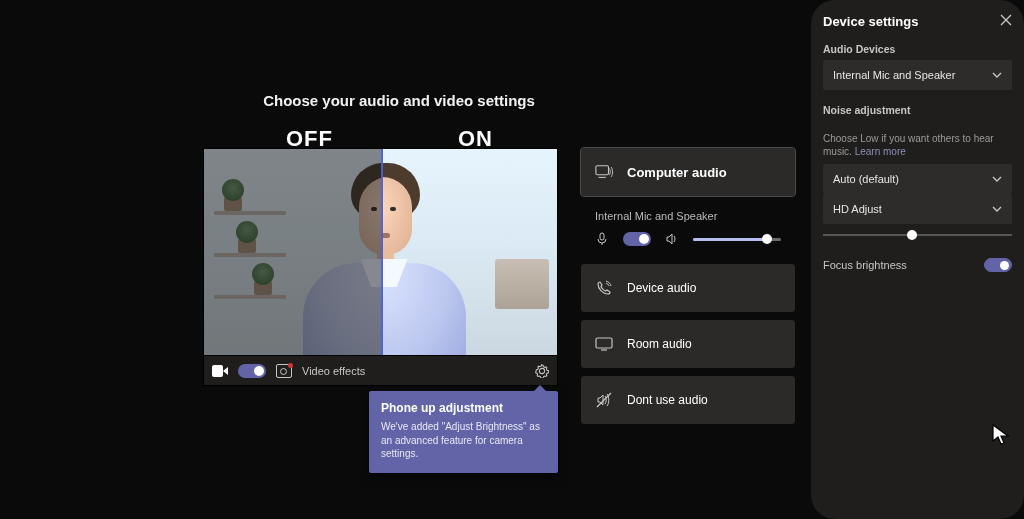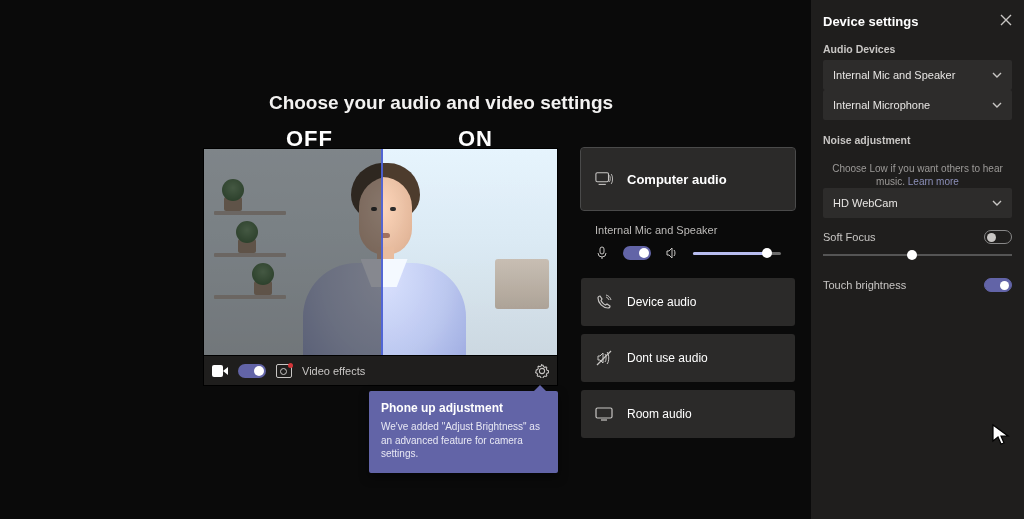--- a/index.html
+++ b/index.html
@@ -1,19 +1,19 @@
 <!DOCTYPE html>
 <html><head>
 <meta charset="utf-8">
 <style>
   * { box-sizing: border-box; margin: 0; padding: 0; font-family: "Segoe UI", Arial, sans-serif; }
   body { background: #0a0a0a; width: 1024px; height: 519px; overflow: hidden; position: relative; color: #fff; }
 
   .stage { position: absolute; left: 0; top: 0; width: 798px; height: 519px; }
-  .title { position: absolute; left: 0; top: 92px; width: 798px; text-align: center; font-size: 19px; font-weight: 600; color: #f3f2f1; margin-left: 42px; }
+  .title { position: absolute; left: 0; top: 92px; width: 798px; text-align: center; font-size: 15px; font-weight: 600; color: #f3f2f1; }
   .off-label { position: absolute; left: 286px; top: 126px; font-size: 22px; font-weight: 800; letter-spacing: 1px; color: #fff; }
   .on-label  { position: absolute; left: 458px; top: 126px; font-size: 22px; font-weight: 800; letter-spacing: 1px; color: #fff; }
 
   .preview { position: absolute; left: 203px; top: 148px; width: 355px; height: 208px; background:#222; border:1px solid #000; overflow:hidden; }
   .preview .scene { position:absolute; inset:0; }
   .scene.off { filter: brightness(0.58) contrast(0.95) saturate(0.85); }
   .scene.on  { filter: brightness(1.05) contrast(1.02); }
   .sky { position:absolute; inset:0; background: linear-gradient(180deg,#d9e6ef 0%, #cfdde6 45%, #c1ccd4 100%); }
   .window-frame { position:absolute; left:50%; top:0; width:2px; height:100%; background:#8a939a; opacity:.5;}
   .shelf { position:absolute; background:#b7aea5; height:4px; border-radius:1px; }
@@ -53,37 +53,37 @@
   .spacer{flex:1;}
   .gear{width:14px;height:14px;}
 
   .callout{position:absolute; left:369px; top:391px; width:189px; background:#6264a7; padding:10px 12px 12px; border-radius:2px; box-shadow:0 4px 10px rgba(0,0,0,.5);}
   .callout::before{content:"";position:absolute;right:12px;top:-6px;width:0;height:0;border-left:6px solid transparent;border-right:6px solid transparent;border-bottom:6px solid #6264a7;}
   .callout h4{font-size:12px;font-weight:700;margin-bottom:5px;}
   .callout p{font-size:10px;line-height:1.35;color:#e8e8f4;}
 
   .options{position:absolute; left:581px; top:148px; width:214px;}
   .opt{height:48px;background:#2b2a29;border-radius:3px;display:flex;align-items:center;padding:0 14px;gap:14px;margin-bottom:8px;font-size:12px;cursor:pointer;}
-  .opt.primary{height:62px;font-weight:600;font-size:13px;background:#2b2a29;}
+  .opt.primary{height:48px;font-weight:600;font-size:13px;background:#2b2a29;}
   .opt.sel{outline:1px solid #4a4a4a;}
   .opt .ico{width:18px;height:16px;display:flex;align-items:center;justify-content:center;}
   .subdev{height:60px;padding:0 14px;color:#bdbbb9;font-size:11px;position:relative;}
   .subdev .name{padding-top:6px;padding-bottom:10px;}
   .subdev-row{display:flex;align-items:center;gap:14px;}
   .mic{width:14px;height:14px;} .spk{width:14px;height:14px;}
   .volrail{flex:1;height:3px;background:#6b6b6b;border-radius:2px;position:relative;}
   .volrail .fill{position:absolute;left:0;top:0;height:100%;width:84%;background:#b8bdf0;border-radius:2px;}
   .volrail .thumb{position:absolute;left:84%;top:50%;transform:translate(-50%,-50%);width:10px;height:10px;background:#fff;border-radius:50%;}
 
   
-  .panel{position:absolute;right:0;top:0;width:213px;height:519px;background:#1f1e1d;padding:14px 12px 12px;}
+  .panel{position:absolute;right:0;top:0;width:213px;height:519px;background:#1f1e1d;padding:14px 12px 12px;border-radius:24px;}
   .panel h3{font-size:13px;font-weight:700;margin-bottom:8px;}
   .close-x{position:absolute;right:10px;top:12px;width:16px;height:16px;cursor:pointer;}
   .grp-label{font-size:10.5px;color:#c8c6c4;margin-top:14px;margin-bottom:5px;font-weight:600;}
-  .sub-label{font-size:10px;color:#9c9a98;margin-top:16px;line-height:1.3;text-align:center;}
+  .sub-label{font-size:10px;color:#9c9a98;margin-top:16px;line-height:1.3;}
   .sub-label a{color:#8b8fb8;text-decoration:none;}
   .dd{height:30px;background:#2d2c2b;border-radius:2px;display:flex;align-items:center;padding:0 10px;font-size:11px;color:#e7e5e3;justify-content:space-between;cursor:pointer;}
   .chev{width:10px;height:10px;}
   .row-tog{display:flex;align-items:center;justify-content:space-between;margin-top:12px;}
   .row-tog span{font-size:11px;color:#c8c6c4;}
   .ptoggle{width:28px;height:14px;border-radius:8px;border:1px solid #888;position:relative;cursor:pointer;}
   .ptoggle .knob{position:absolute;left:2px;top:1.5px;width:9px;height:9px;background:#c8c6c4;border-radius:50%;}
   .ptoggle.on{background:#6264a7;border-color:#6264a7;}
   .ptoggle.on .knob{left:auto;right:2px;background:#fff;}
   .sfslider{margin-top:10px;height:2px;background:#555;position:relative;}
@@ -202,88 +202,82 @@
       <span class="ico">
         <svg viewBox="0 0 16 16" width="16" height="16">
             <path d="M4 2c-1 0-2 1-2 2 0 5 5 10 10 10 1 0 2-1 2-2l-3-2-1.5 1C8 10.5 5.5 8 5 6.5L6 5 4 2z" fill="none" stroke="#c8c6c4" stroke-width="1.2"></path>
             <path d="M10 3c1.2.3 2.7 1.8 3 3M10 1c2.3.4 4.6 2.7 5 5" stroke="#c8c6c4" stroke-width="1" fill="none"></path>
           </svg>
       </span>
       <span>Device audio</span>
     </div>
     <div class="opt">
       <span class="ico">
+        <svg viewBox="0 0 18 14" width="18" height="14">
+            <rect x="1" y="1" width="16" height="10" rx="1.5" fill="none" stroke="#c8c6c4" stroke-width="1.2"></rect>
+            <path d="M6 13h6" stroke="#c8c6c4" stroke-width="1.2"></path>
+          </svg>
+      </span>
+      <span>Room audio</span>
+    </div>
+    <div class="opt">
+      <span class="ico">
         <svg viewBox="0 0 16 16" width="16" height="16">
             <path d="M2 6h2l3-3v10l-3-3H2z" fill="none" stroke="#c8c6c4"></path>
             <path d="M9 4c1.5 1.5 1.5 6.5 0 8M11 2c2.3 2.2 2.3 9.8 0 12" stroke="#c8c6c4" fill="none"></path>
             <line x1="1" y1="15" x2="15" y2="1" stroke="#c8c6c4" stroke-width="1.3"></line>
           </svg>
       </span>
       <span>Dont use audio</span>
-    </div>
-    <div class="opt">
-      <span class="ico">
-        <svg viewBox="0 0 18 14" width="18" height="14">
-            <rect x="1" y="1" width="16" height="10" rx="1.5" fill="none" stroke="#c8c6c4" stroke-width="1.2"></rect>
-            <path d="M6 13h6" stroke="#c8c6c4" stroke-width="1.2"></path>
-          </svg>
-      </span>
-      <span>Room audio</span>
     </div>
 
   </div>
 </div>
 
 <div class="panel">
   <h3>Device settings</h3>
   <svg class="close-x" viewBox="0 0 16 16">
       <path d="M3 3l10 10M13 3L3 13" stroke="#c8c6c4" stroke-width="1.4"></path>
     </svg>
 
   <div class="grp-label">Audio Devices</div>
   <div class="dd">
     <span>Internal Mic and Speaker</span>
     <svg class="chev" viewBox="0 0 10 10">
         <path d="M1 3l4 4 4-4" fill="none" stroke="#c8c6c4" stroke-width="1.4"></path>
       </svg>
   </div>
 
 
-  <div class="dd">
-    <span>Internal Microphone</span>
-    <svg class="chev" viewBox="0 0 10 10">
-        <path d="M1 3l4 4 4-4" fill="none" stroke="#c8c6c4" stroke-width="1.4"></path>
-      </svg>
-  </div>
 
   <div class="grp-label">Noise adjustment</div>
   <div class="sub-label">
     <span>Choose Low if you want others to hear music.</span>
     <a href="#">Learn more</a>
   </div>
-
-  <div class="dd">
-    <span>HD WebCam</span>
+  <div class="dd" style="margin-top:6px">
+    <span>Auto (default)</span>
     <svg class="chev" viewBox="0 0 10 10">
         <path d="M1 3l4 4 4-4" fill="none" stroke="#c8c6c4" stroke-width="1.4"></path>
       </svg>
   </div>
 
-  <div class="row-tog">
-    <span>Soft Focus</span>
-    <span class="ptoggle">
-        <span class="knob"></span>
-      </span>
-  </div>
+  <div class="dd">
+    <span>HD Adjust</span>
+    <svg class="chev" viewBox="0 0 10 10">
+        <path d="M1 3l4 4 4-4" fill="none" stroke="#c8c6c4" stroke-width="1.4"></path>
+      </svg>
+  </div>
+
   <div class="sfslider">
       <div class="thumb"></div>
     </div>
 
   <div class="row-tog" style="margin-top:22px">
-    <span>Touch brightness</span>
+    <span>Focus brightness</span>
     <span class="ptoggle on">
         <span class="knob"></span>
       </span>
   </div>
 
   <svg class="cursor" viewBox="0 0 22 24">
     <path d="M2 2 L2 18 L7 14 L10 21 L13 20 L10 13 L17 13 Z" fill="#fff" stroke="#000" stroke-width="1.2"></path>
   </svg>
 </div>
 

